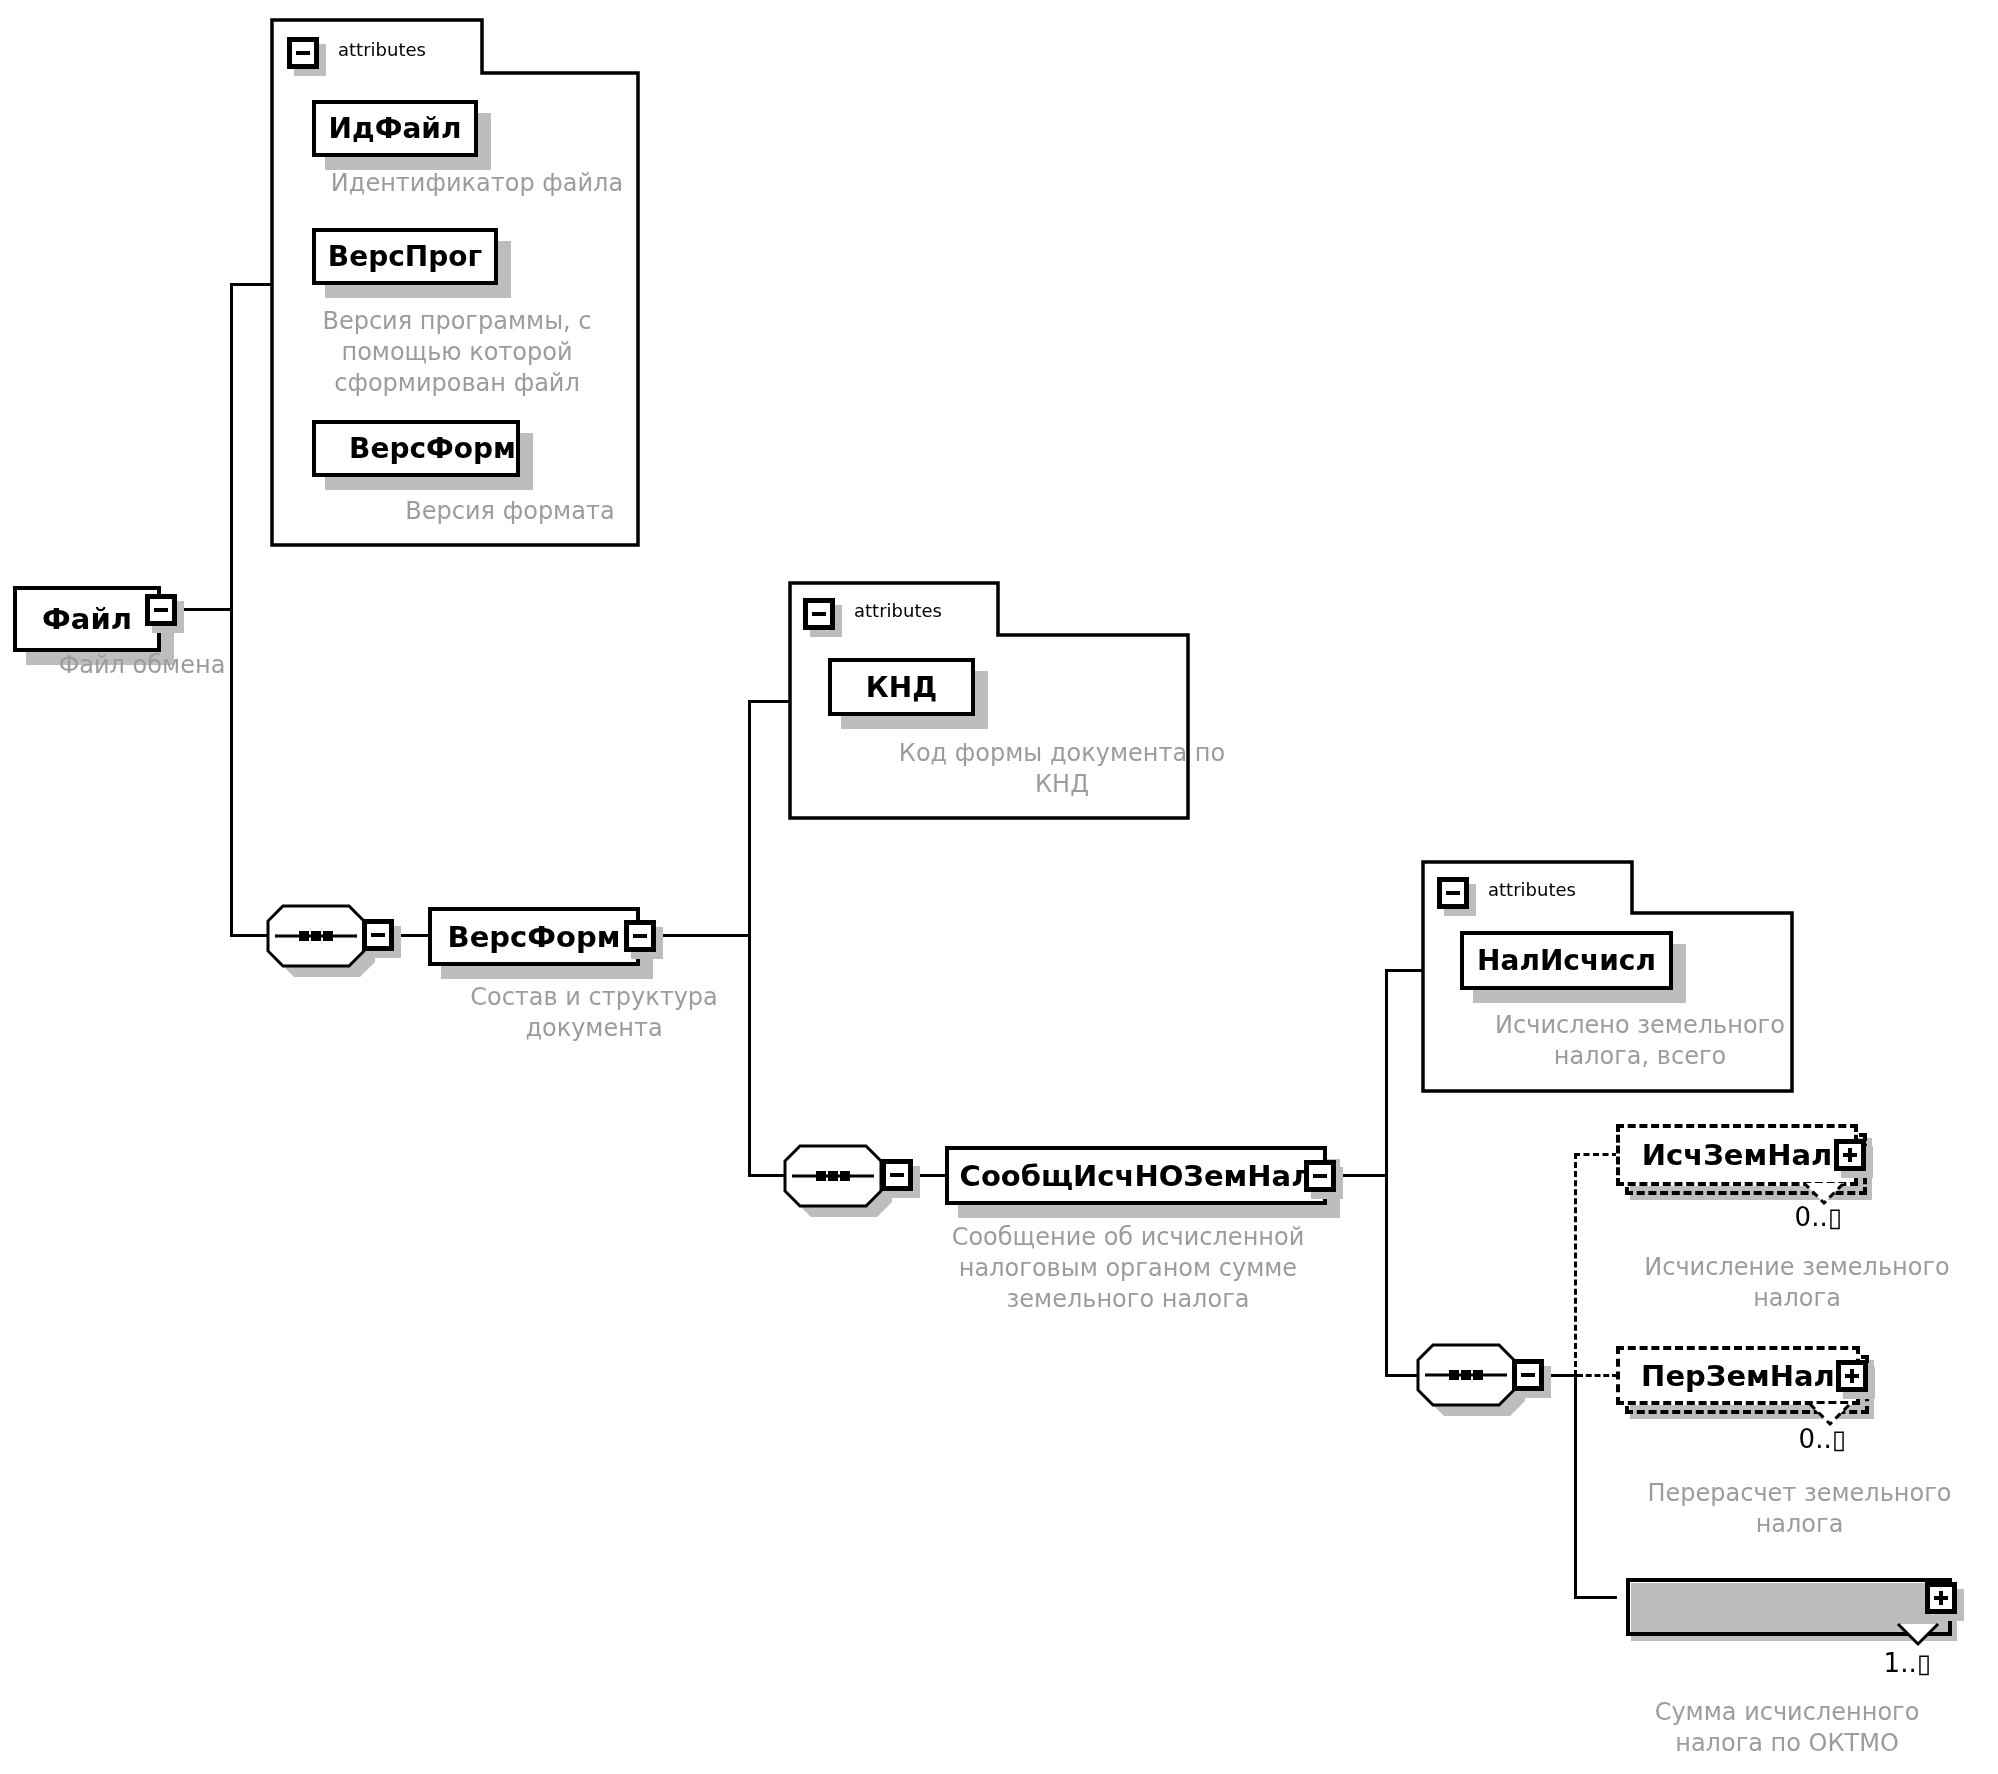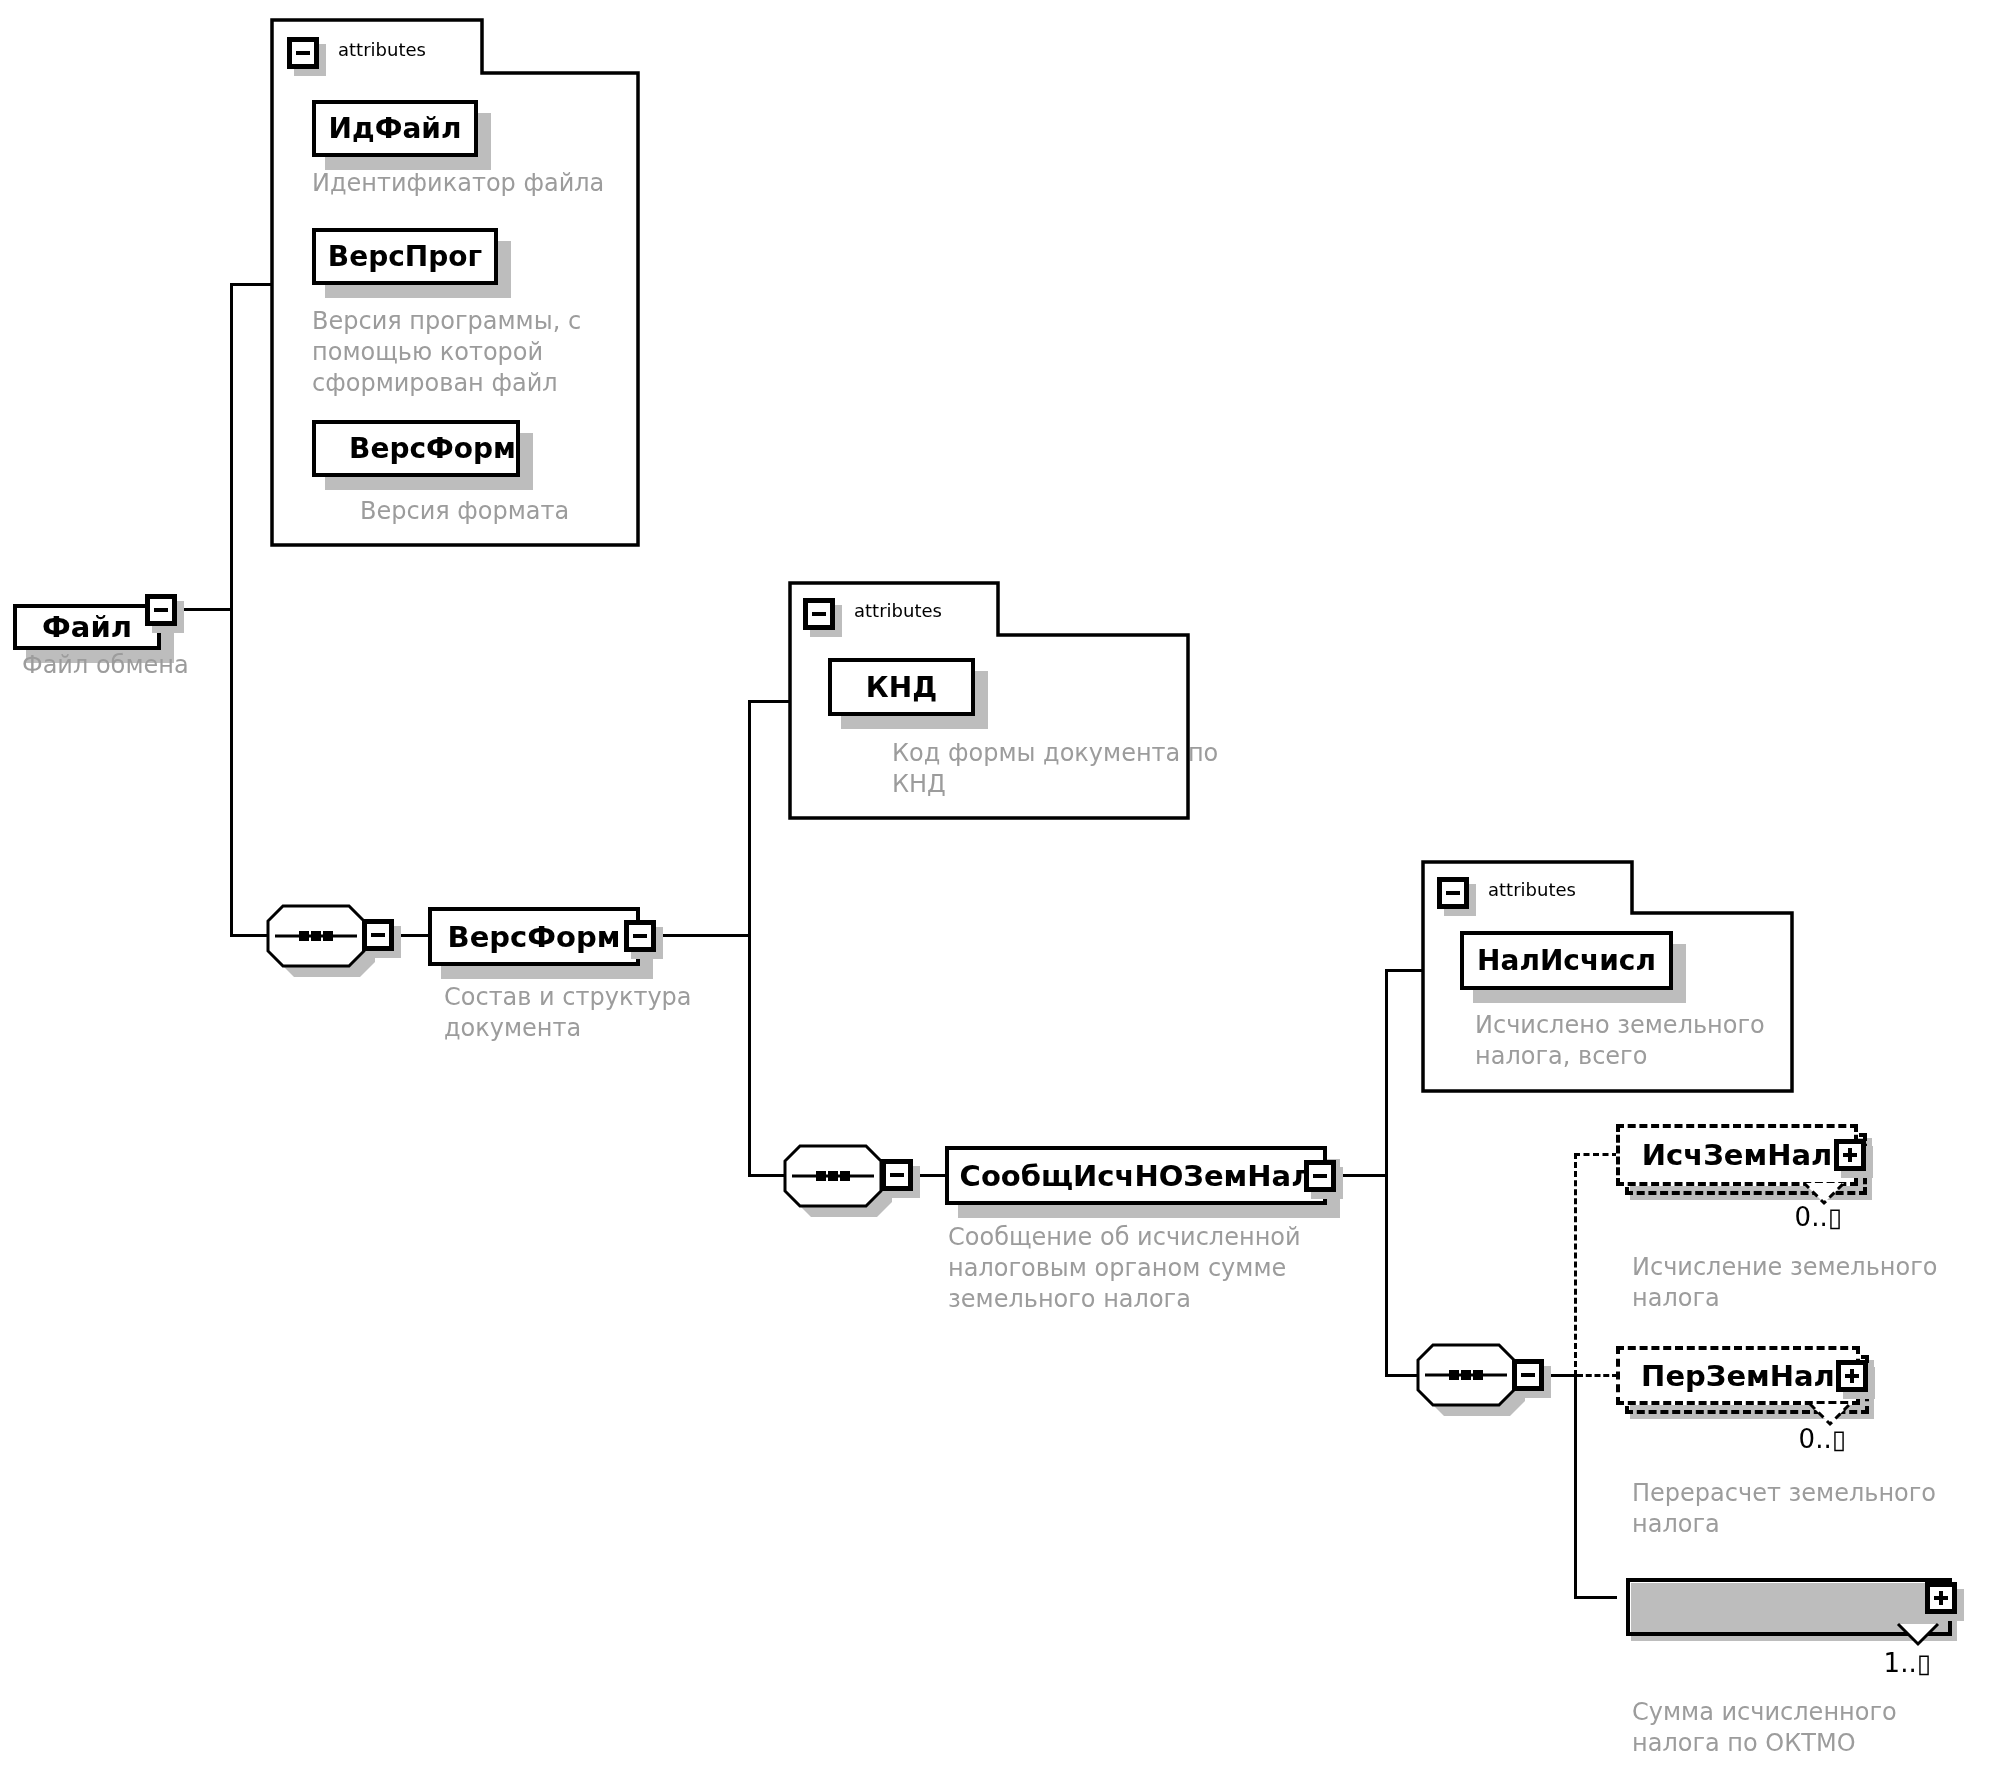--- a/index.html
+++ b/index.html
@@ -58,20 +58,21 @@
     position: absolute;
     font-size: 18px;
     color: #000;
     white-space: nowrap;
   }
   .desc {
     position: absolute;
     color: #9c9c9c;
     font-size: 24px;
     line-height: 31px;
+    text-align: center;
   }
   .occ {
     position: absolute;
     width: 130px;
     text-align: right;
     font-size: 26px;
     color: #000;
     white-space: nowrap;
   }
   .oct { position: absolute; }
@@ -120,21 +121,21 @@
   <div class="abox" style="left:312px; top:228px; width:186px; height:57px;">
     <span>ВерсПрог</span>
   </div>
   <div class="desc" style="left:312px; top:306px; width:290px;">Версия программы, с помощью которой сформирован файл</div>
 
   <div class="abox" style="left:312px; top:420px; width:208px; height:57px;justify-content:flex-end;">
     <span>ВерсФорм</span>
   </div>
   <div class="desc" style="left:312px; top:496px; width:300px;margin-left:48px;">Версия формата</div>
 
-  <div class="ebox" style="left:13px; top:604px; width:148px; height:46px;text-align:center;">
+  <div class="ebox" style="left:13px; top:586px; width:148px; height:66px;text-align:center;">
     <span>Файл</span>
   </div>
   <div class="conn" style="left:145px; top:594px;">
       <span class="barh"></span>
     </div>
   <div class="desc" style="left:22px; top:650px; width:240px;">Файл обмена</div>
 
   <svg class="oct" style="left:266px; top:904px;" width="120" height="80" viewBox="0 0 120 80">
     <polygon points="28,13 94,13 109,28 109,58 94,73 28,73 13,58 13,28" fill="#bdbdbd"></polygon>
     <polygon points="17,2 83,2 98,17 98,47 83,62 17,62 2,47 2,17" fill="#ffffff" stroke="#000000" stroke-width="3"></polygon>

